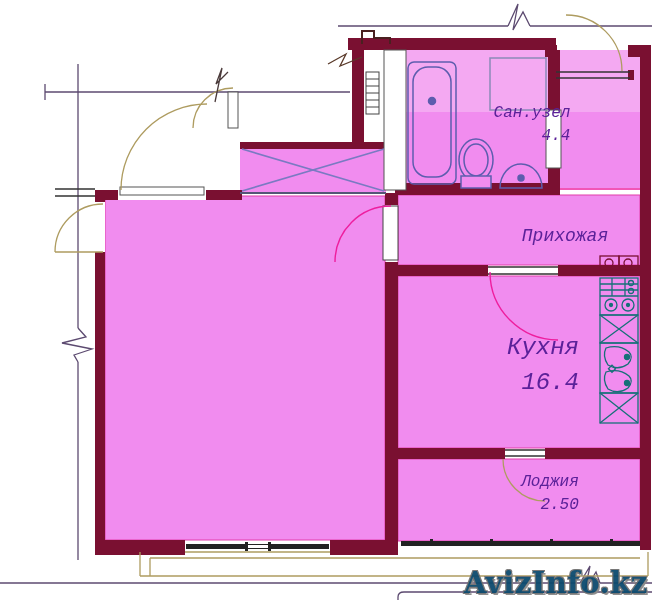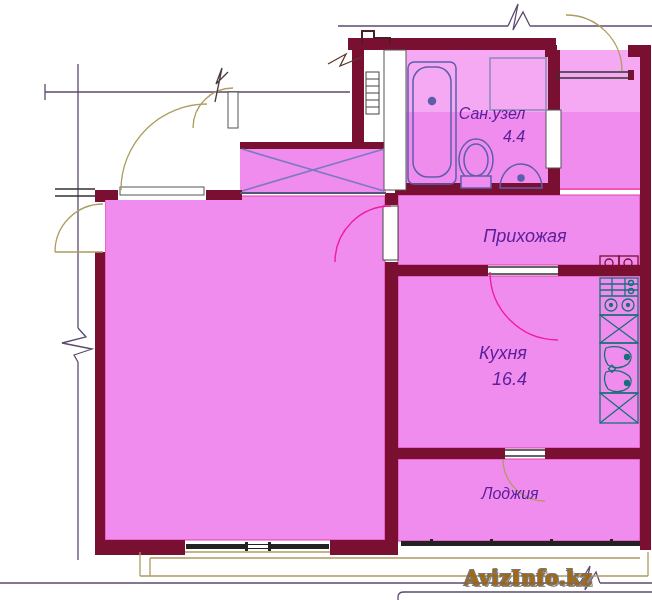--- a/index.html
+++ b/index.html
@@ -1,25 +1,25 @@
 <!DOCTYPE html>
 <html><head>
 <meta charset="utf-8">
 <style>
   html,body{margin:0;padding:0;background:#ffffff;}
   #stage{position:relative;width:652px;height:600px;background:#ffffff;overflow:hidden;
          font-family:"DejaVu Sans",sans-serif;}
   #plan-svg{position:absolute;left:0;top:0;}
   .room-label{position:absolute;transform:translate(-50%,-50%);text-align:center;
               font-style:italic;color:#5b2199;line-height:1.45;white-space:nowrap;
-              font-family:Liberation Sans, sans-serif;}
+              font-family:Liberation Mono, monospace;margin-left:40px;}
   .room-label .area{display:block;text-align:right;}
   #watermark{position:absolute;left:464px;top:566px;width:188px;
-             font-family:"DejaVu Serif",serif;font-weight:bold;font-size:20px;
-             color:#a16207;letter-spacing:.5px;opacity:.95;
+             font-family:"DejaVu Serif",serif;font-weight:bold;font-size:29px;
+             color:#0c4a6e;letter-spacing:.5px;opacity:.95;
              text-shadow:-1px -1px 0 #707070,1px -1px 0 #707070,
                          -1px 1px 0 #707070,1.5px 1.5px 0 #8a8a8a;}
 </style>
 </head>
 <body>
 
 <div id="stage">
 
 <svg id="plan-svg" width="652" height="600" viewBox="0 0 652 600">
 
@@ -177,23 +177,24 @@
 
   <div class="room-label" style="left:525px;top:236px;font-size:18px;">
     <span>Прихожая</span>
   </div>
 
   <div class="room-label" style="left:492px;top:125px;font-size:16px;">
     <span>Сан.узел</span>
     <span class="area">4.4</span>
   </div>
 
-  <div class="room-label" style="left:503px;top:366px;font-size:18px;">
+  <div class="room-label" style="left:503px;top:366px;font-size:24px;">
     <span>Кухня</span>
     <span class="area">16.4</span>
   </div>
 
   <div class="room-label" style="left:510px;top:494px;font-size:16px;">
     <span>Лоджия</span>
+    <span class="area">2.50</span>
   </div>
 
   <div id="watermark">AvizInfo.kz</div>
 </div>
 
 </body></html>

